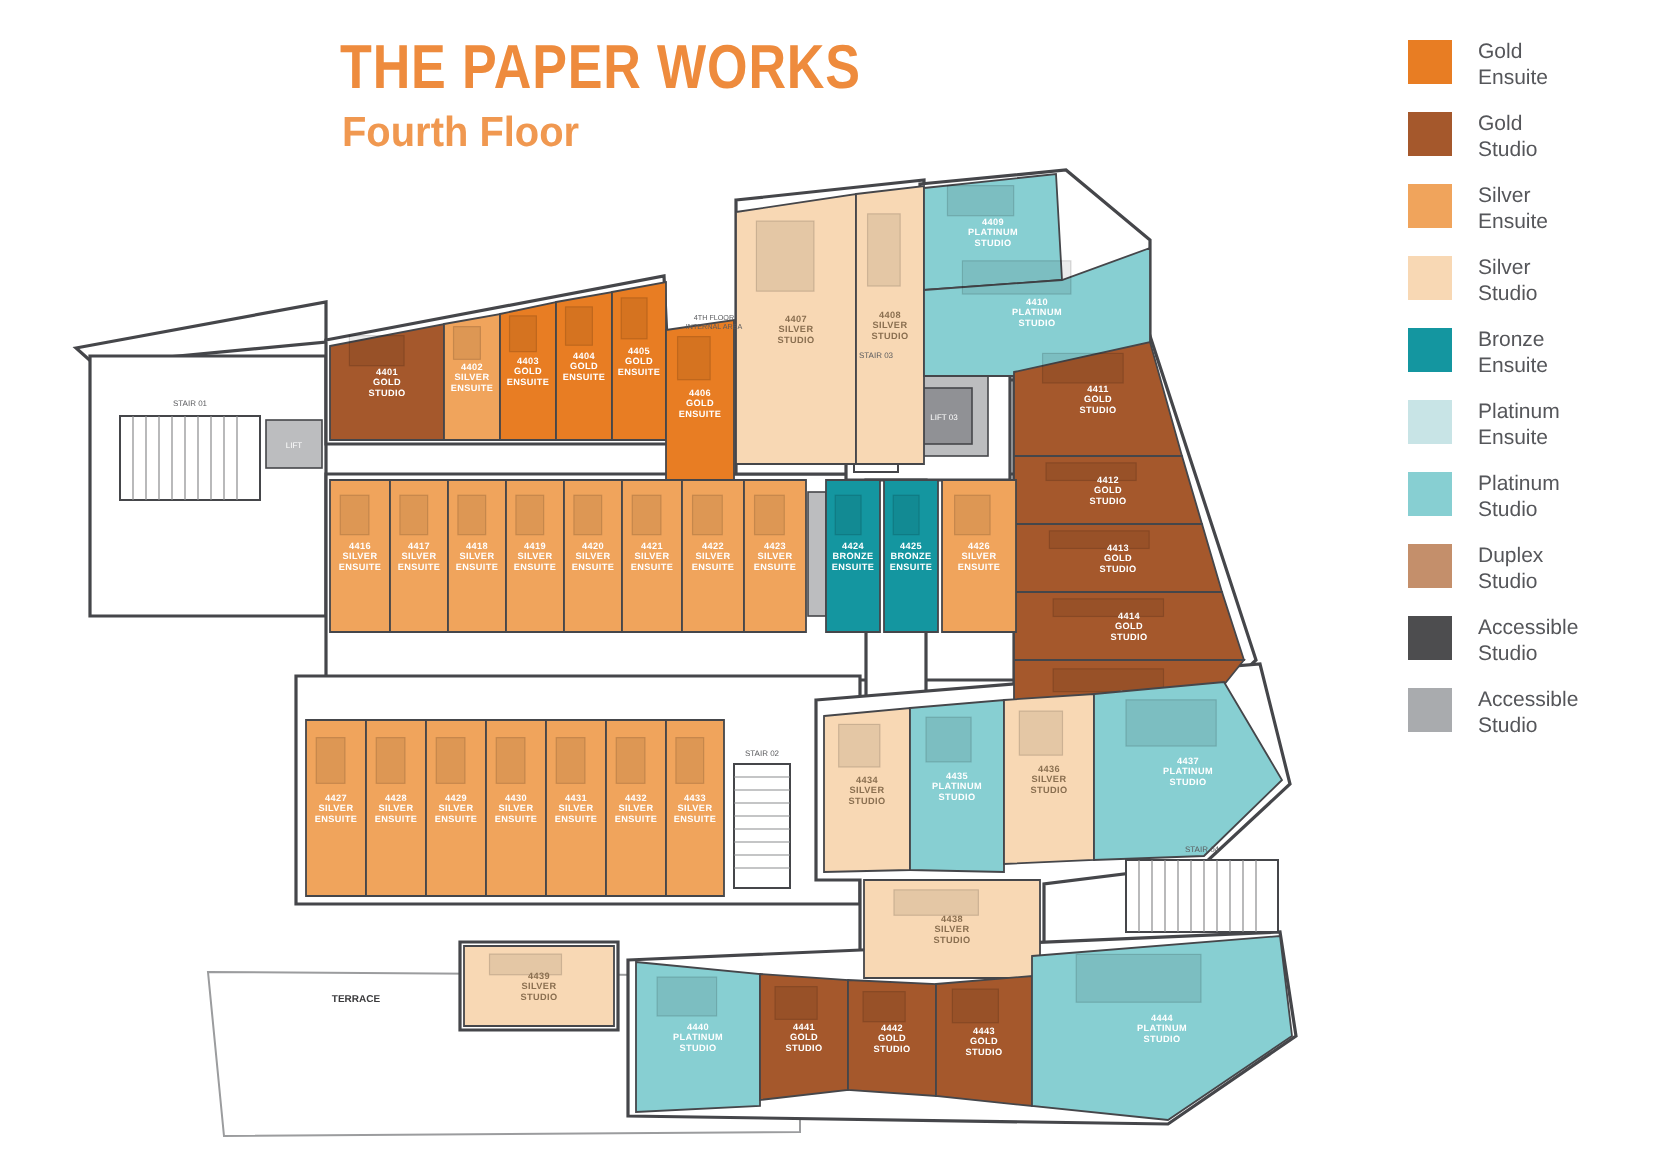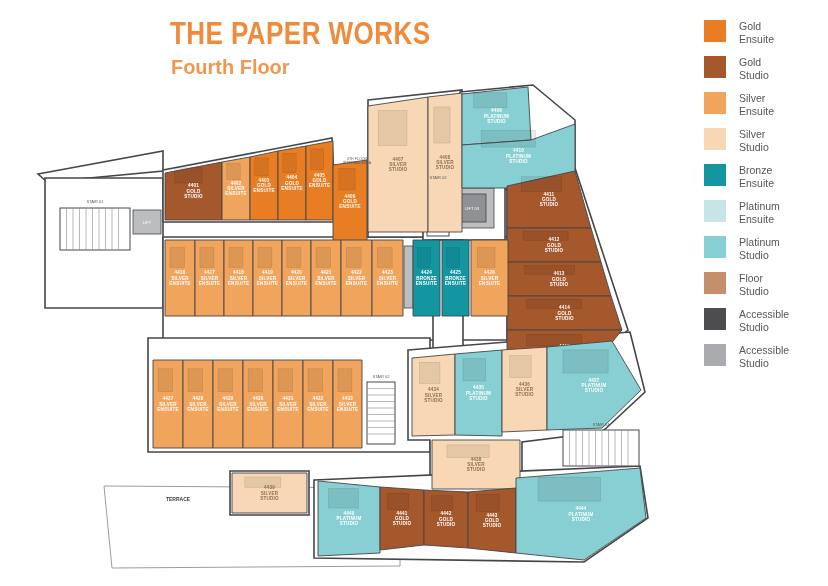--- a/index.html
+++ b/index.html
@@ -270,21 +270,21 @@
       <div class="legend-item">
         <span class="swatch" style="background: rgb(135, 207, 210);"></span>
         <div class="legend-label">
           <div>Platinum</div>
           <div>Studio</div>
         </div>
       </div>
       <div class="legend-item">
         <span class="swatch" style="background: rgb(196, 143, 107);"></span>
         <div class="legend-label">
-          <div>Floor</div>
+          <div>Duplex</div>
           <div>Studio</div>
         </div>
       </div>
       <div class="legend-item">
         <span class="swatch" style="background: rgb(77, 77, 79);"></span>
         <div class="legend-label">
           <div>Accessible</div>
           <div>Studio</div>
         </div>
       </div>

